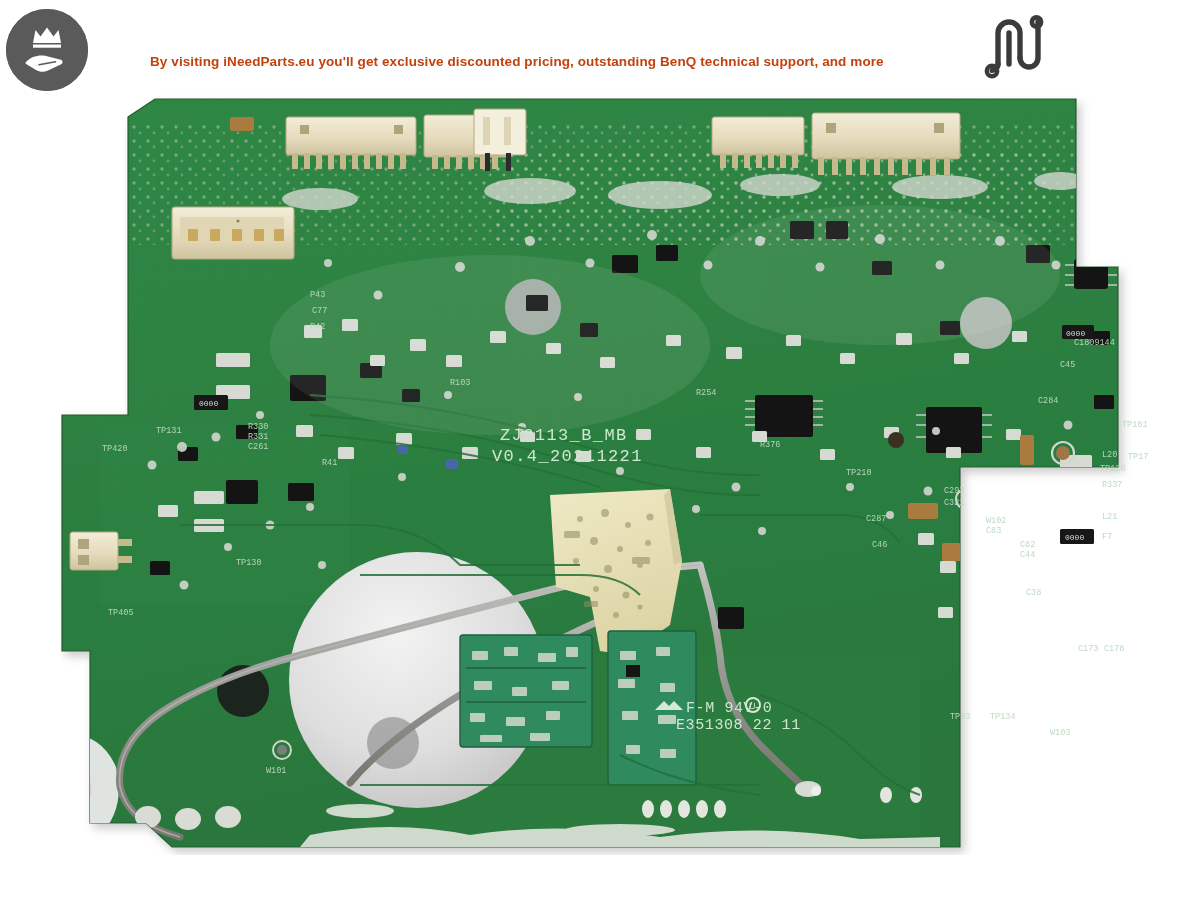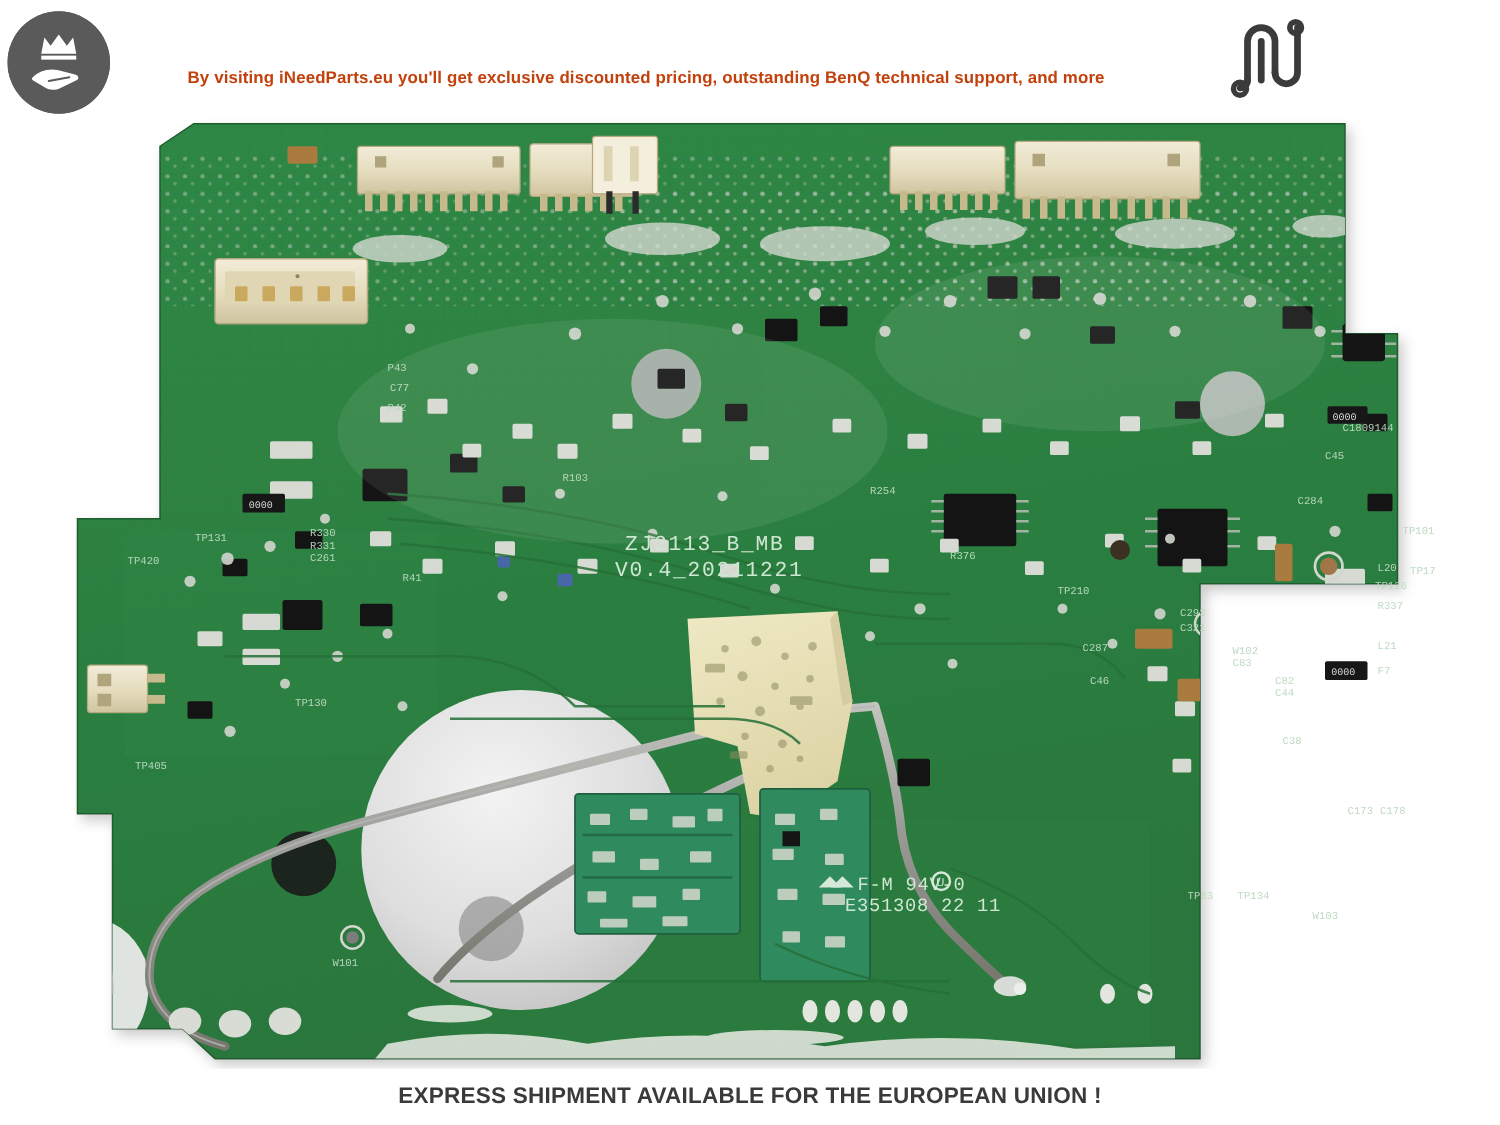--- a/index.html
+++ b/index.html
@@ -601,15 +601,14 @@
         <rect x="134" y="300" width="34" height="15" rx="1.5" fill="#171717"></rect>
         <text x="139" y="311" fill="#d9d9d9">0000</text>
         <rect x="1000" y="434" width="34" height="15" rx="1.5" fill="#171717"></rect>
         <text x="1005" y="445" fill="#d9d9d9">0000</text>
         <rect x="1002" y="230" width="32" height="14" rx="1.5" fill="#171717"></rect>
         <text x="1006" y="241" fill="#d9d9d9">0000</text>
       </g>
     </svg>
   </div>
 
-  <div class="footer-text">EXPRESS SHIPMENT AVAILABLE FOR THE EUROPEAN UNION !</div>
 
 </div>
 
 </body></html>

